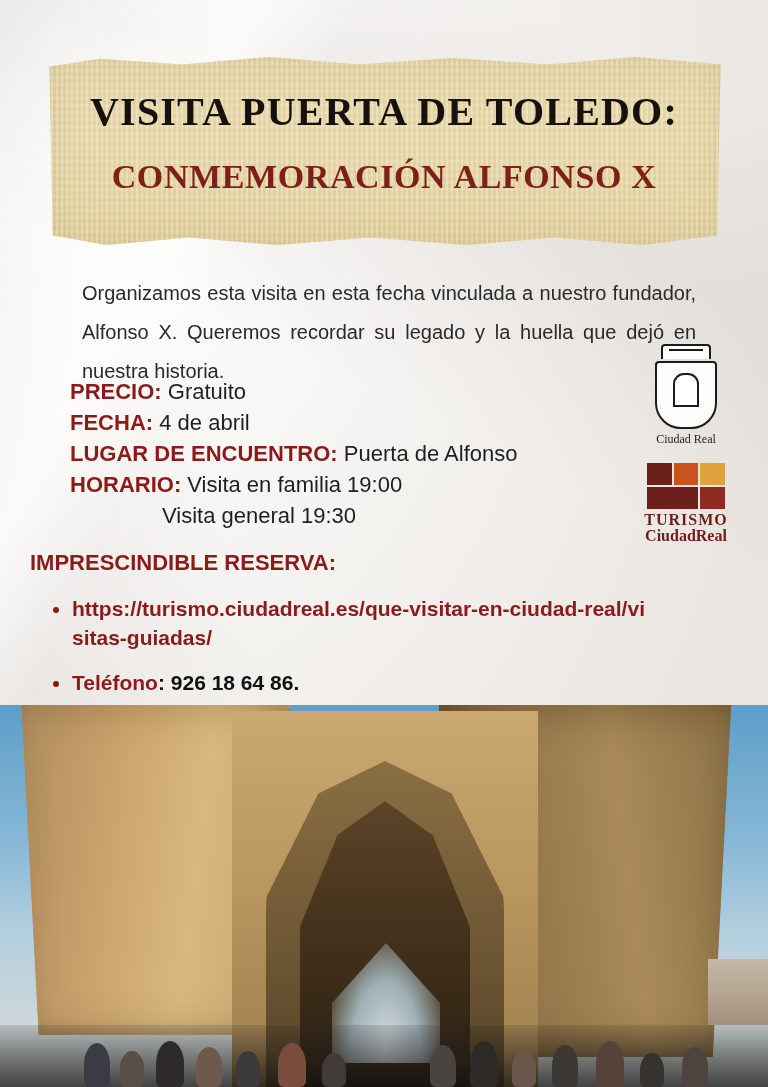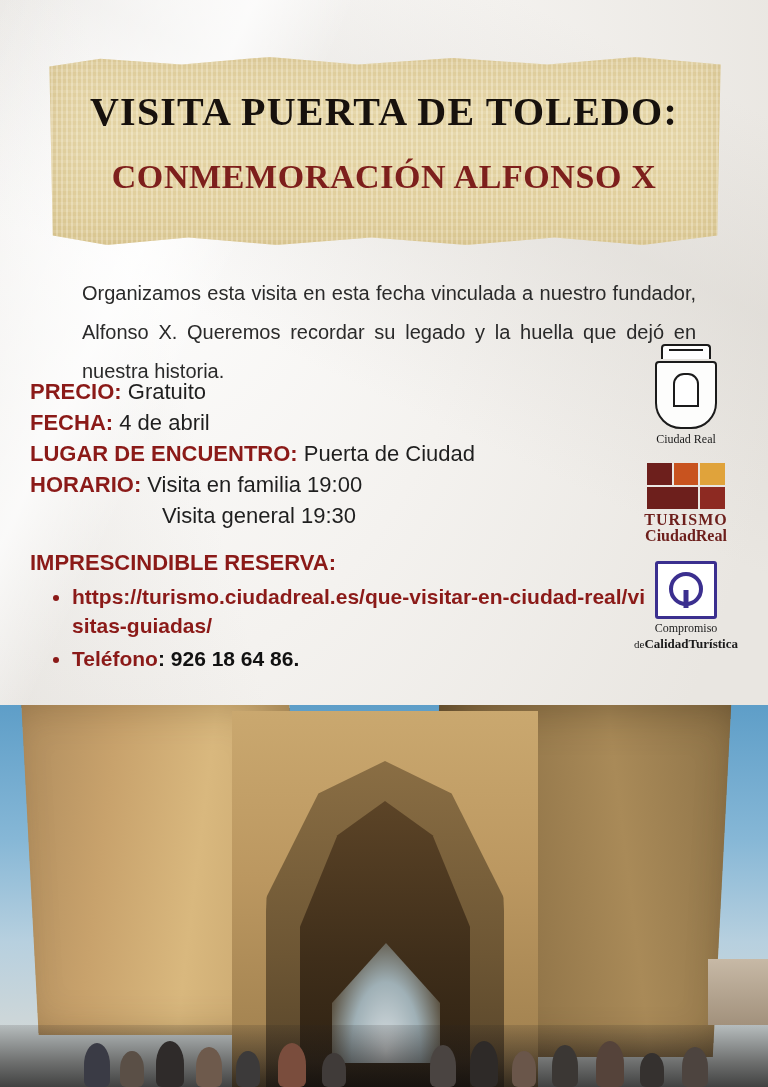--- a/index.html
+++ b/index.html
@@ -103,40 +103,41 @@
     font-size: 22px;
     line-height: 31px;
     color: #1c1c1c;
   }
   .detail-row {
     white-space: nowrap;
   }
   .label {
     color: #8b1a18;
     font-weight: bold;
+    margin-left: 40px;
   }
   .value {
     color: #1f1f1f;
   }
   .horario-second {
     padding-left: 132px;
   }
   .reserva-head {
     color: #8b1a18;
     font-weight: bold;
     font-size: 22px;
     margin-top: 16px;
   }
   .bullets {
     margin: 4px 0 0 0;
     padding-left: 42px;
     list-style: disc;
   }
   .bullets li {
-    margin-top: 4px;
+    margin-top: 16px;
     font-size: 21px;
     line-height: 29px;
     color: #8b1a18;
     font-weight: bold;
   }
   .bullets li .url {
     color: #8b1a18;
     font-weight: bold;
     word-break: break-all;
   }
@@ -394,21 +395,21 @@
     <div class="detail-row">
       <span class="label">PRECIO:</span>
       <span class="value">Gratuito</span>
     </div>
     <div class="detail-row">
       <span class="label">FECHA:</span>
       <span class="value">4 de abril</span>
     </div>
     <div class="detail-row">
       <span class="label">LUGAR DE ENCUENTRO:</span>
-      <span class="value">Puerta de Ciudad</span>
+      <span class="value">Puerta de Alfonso</span>
     </div>
     <div class="detail-row">
       <span class="label">HORARIO:</span>
       <span class="value">Visita en familia 19:00</span>
     </div>
     <div class="detail-row horario-second">
       <span class="value">Visita general 19:30</span>
     </div>
     <div class="reserva-head">IMPRESCINDIBLE RESERVA:</div>
     <ul class="bullets">
@@ -433,25 +434,20 @@
         <div class="tm-1"></div>
           <div class="tm-2"></div>
           <div class="tm-3"></div>
         <div class="tm-4"></div>
           <div class="tm-5"></div>
       </div>
       <div class="turismo-word">TURISMO</div>
       <div class="turismo-word2">CiudadReal</div>
     </div>
 
-    <div class="logo-block">
-      <div class="q-mark"></div>
-      <div class="q-cap1">Compromiso</div>
-      <div class="q-cap2"><span class="small">de</span><span>CalidadTurística</span></div>
-    </div>
   </div>
 
   <div class="photo">
     <div class="sky"></div>
     <div class="tower-left"></div>
     <div class="tower-right"></div>
     <div class="arch-body"></div>
     <div class="arch-outer"></div>
     <div class="arch-inner"></div>
     <div class="arch-light"></div>

